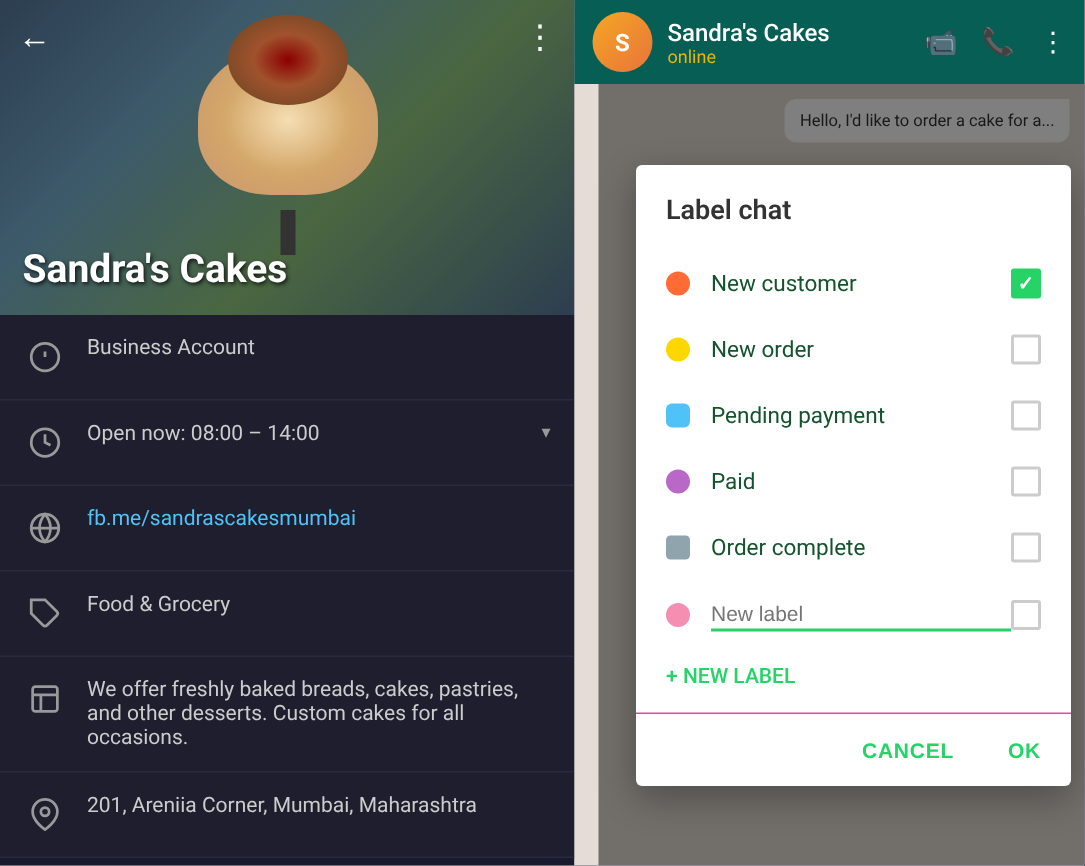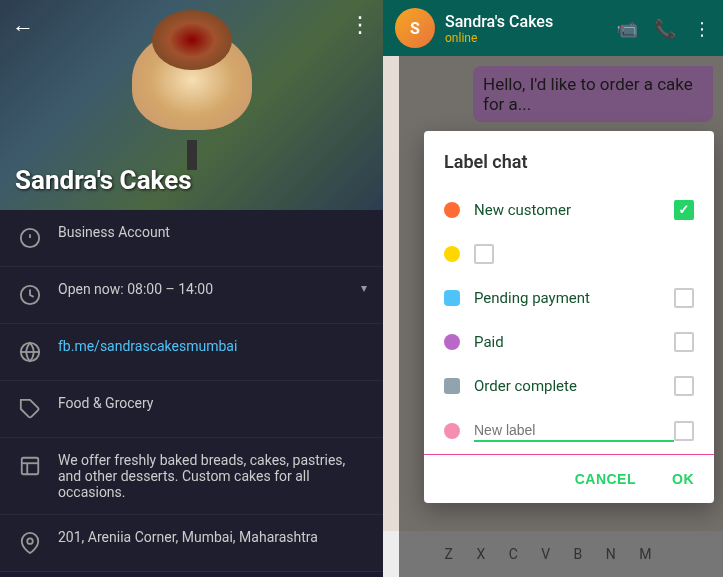--- a/index.html
+++ b/index.html
@@ -188,24 +188,24 @@
       width: 100%;
       height: calc(577px - 56px);
       background: #e5ddd5;
       position: relative;
     }
 
     .chat-bubble {
       position: absolute;
       top: 10px;
       right: 10px;
-      background: #f0abfc;
+      background: #ffffff;
       border-radius: 8px 0 8px 8px;
       padding: 8px 10px;
-      font-size: 17px;
+      font-size: 11px;
       color: #333;
       max-width: 240px;
     }
 
     .keyboard-row {
       position: absolute;
       bottom: 0;
       width: 100%;
       background: #ededed;
       height: 46px;
@@ -433,20 +433,21 @@
         <div class="dialog-title">Label chat</div>
 
         <div class="label-item">
           <div class="label-dot" style="background:#FF6B35;"></div>
           <span class="label-text">New customer</span>
           <div class="label-checkbox checked"></div>
         </div>
 
         <div class="label-item">
           <div class="label-dot" style="background:#FFD700;"></div>
+          <span class="label-text">New order</span>
           <div class="label-checkbox"></div>
         </div>
 
         <div class="label-item">
           <div class="label-dot" style="background:#4FC3F7; border-radius: 4px;"></div>
           <span class="label-text">Pending payment</span>
           <div class="label-checkbox"></div>
         </div>
 
         <div class="label-item">
@@ -460,25 +461,23 @@
           <span class="label-text">Order complete</span>
           <div class="label-checkbox"></div>
         </div>
 
         <div class="label-item">
           <div class="label-dot" style="background:#f48fb1;"></div>
           <input class="label-input" type="text" placeholder="New label" style="">
           <div class="label-checkbox"></div>
         </div>
 
+        <div class="new-label-link">+ NEW LABEL</div>
 
         <div class="dialog-actions">
           <button class="dialog-btn">CANCEL</button>
           <button class="dialog-btn">OK</button>
         </div>
       </div>
     </div>
 
-    <div class="keyboard-row">
-      <span>Z X C V B N M</span>
-    </div>
   </div>
 </div>
 
 </body></html>

